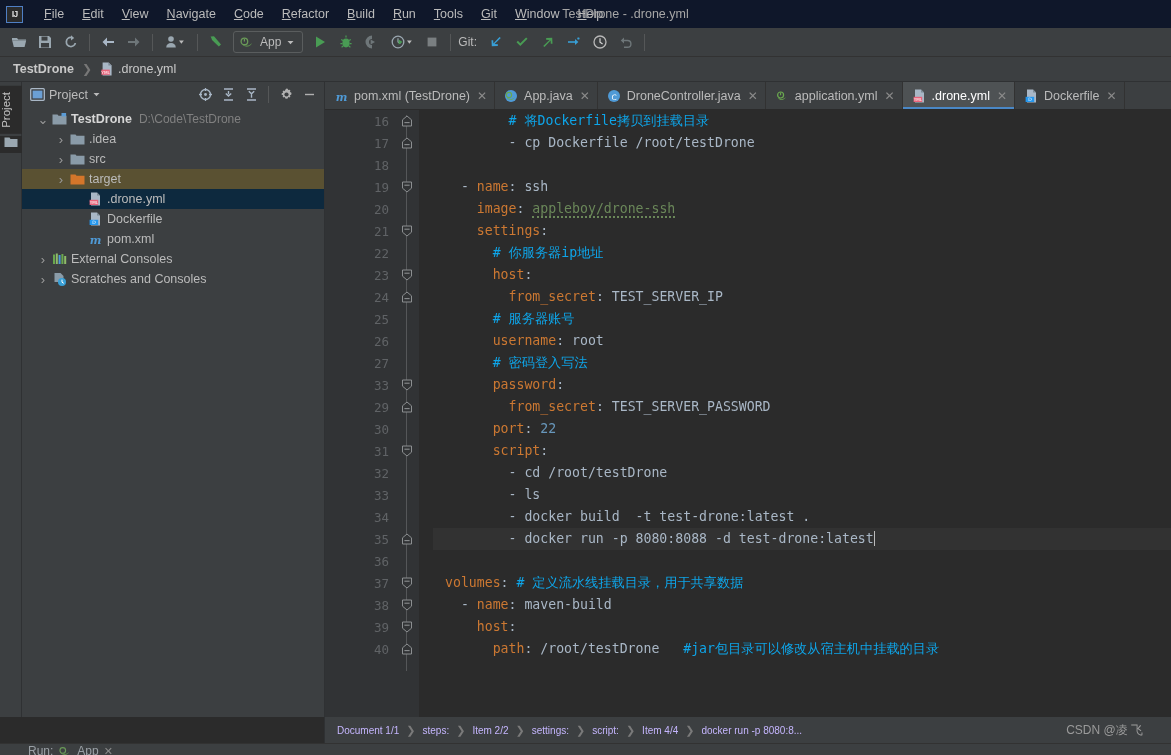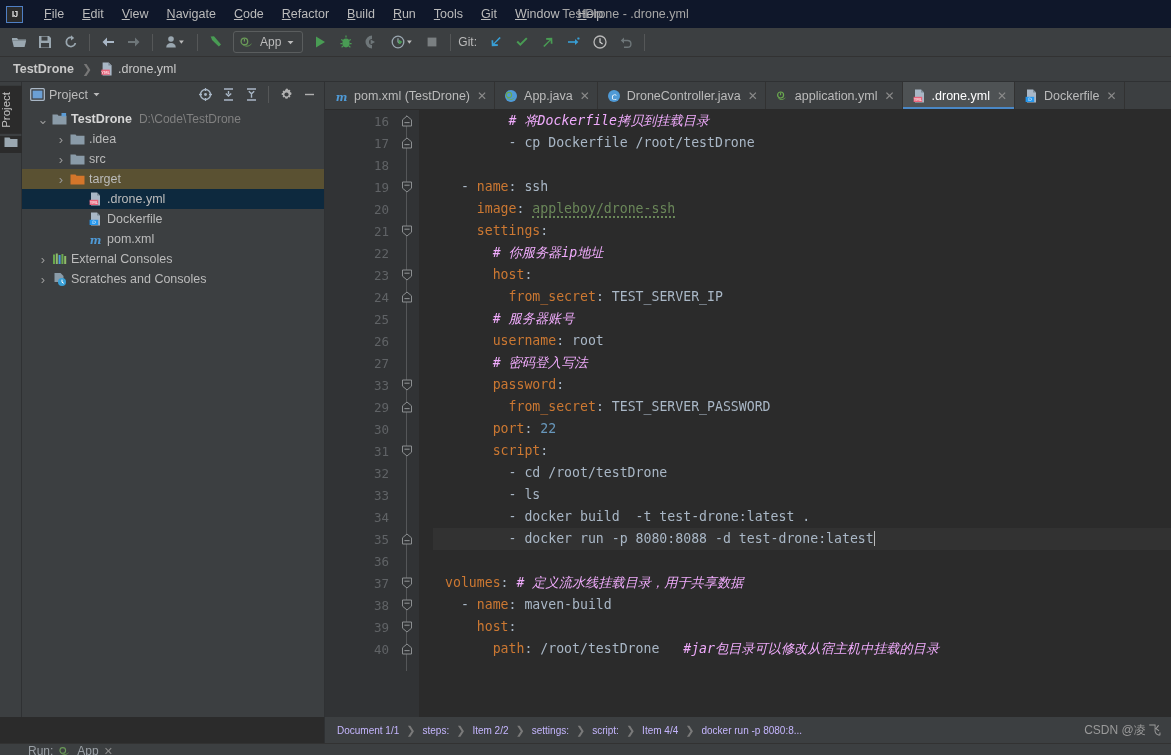--- a/index.html
+++ b/index.html
@@ -132,36 +132,36 @@
   #code { flex: 1; padding-left: 12px; position: relative;
           font-family: "DejaVu Sans Mono", monospace;
           font-size: 13.2px; line-height: 22px; color: #a9b7c6;
           white-space: pre; overflow: hidden; }
   .cl { height: 22px; line-height: 22px; }
   .cl.cur { background: #323232; margin-left: -12px; padding-left: 12px; }
   .k  { color: #cc7832; }     
   .s  { color: #a9b7c6; }     
   .v  { color: #6a8759; }     
   .n  { color: #6897bb; }     
-  .cm { color: #f0abfc; font-style: italic; }
+  .cm { color: #0ea5e9; }
   .typo { border-bottom: 2px dotted #6a8759; }
   .caret { display: inline-block; width: 1px; height: 15px;
            background: #bbbbbb; vertical-align: -3px; margin-left: 0px; }
 
   
   #bottom { position: absolute; left: 0; right: 0; bottom: 0; height: 38px; }
   #bc-strip { position: absolute; left: 325px; right: 0; top: 0; height: 26px;
               background: #3c3f41; display: flex; align-items: center;
               padding-left: 12px; }
   #bc-left { position: absolute; left: 0; width: 325px; top: 0; height: 26px;
              background: #2b2b2b; border-right: 1px solid #2f3133; }
   .bcrumb { color: #c4b5fd; font-size: 10px; }
   .bcsep { color: #7a7a7a; font-size: 11px; margin: 0 7px; }
   #watermark { margin-left: auto; color: #9a9a9a; font-size: 12px;
-               padding-right: 10px; }
+               padding-right: 28px; }
   #statusbar { position: absolute; left: 0; right: 0; bottom: 0; height: 12px;
                background: #3c3f41; border-top: 1px solid #323232;
                display: flex; align-items: flex-start; overflow: hidden; }
   #run-tab { display: flex; align-items: center; gap: 5px;
              color: #9aa0a6; font-size: 12px; padding-left: 28px; }
   #run-tab .x { color: #8b8b8b; font-size: 11px; }
   svg { display: block; }
 </style>
 </head>
 <body>

